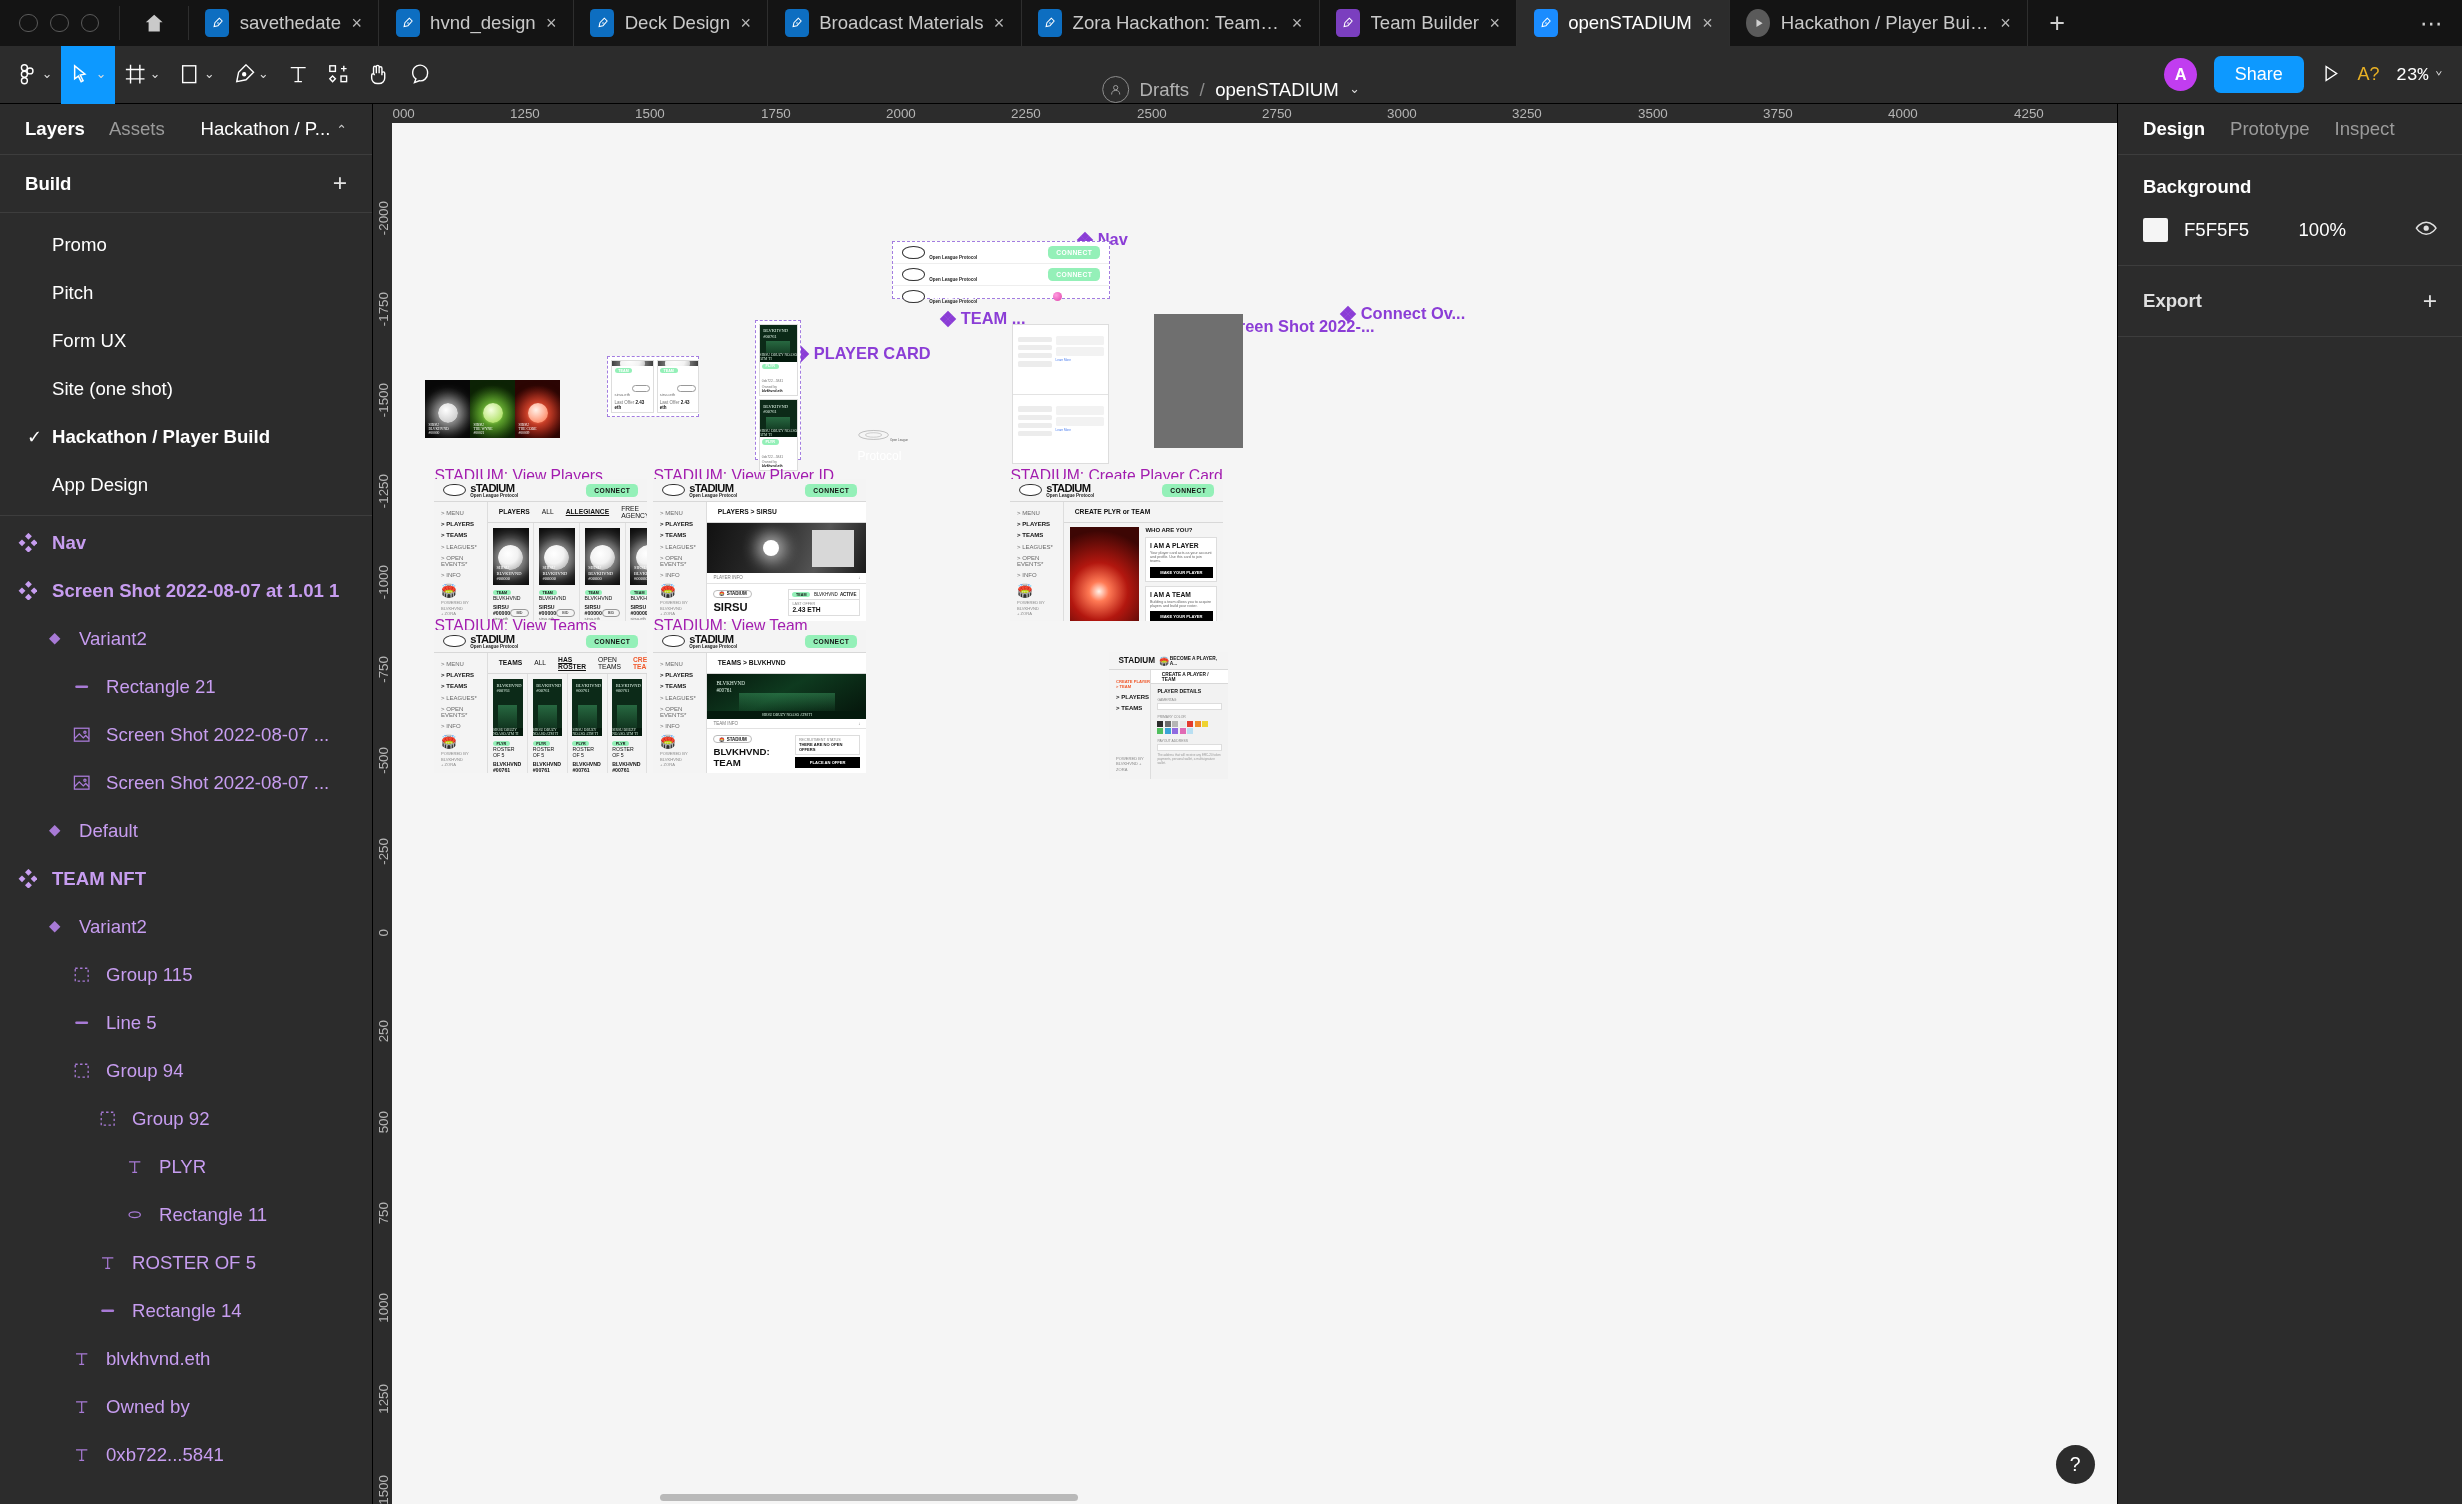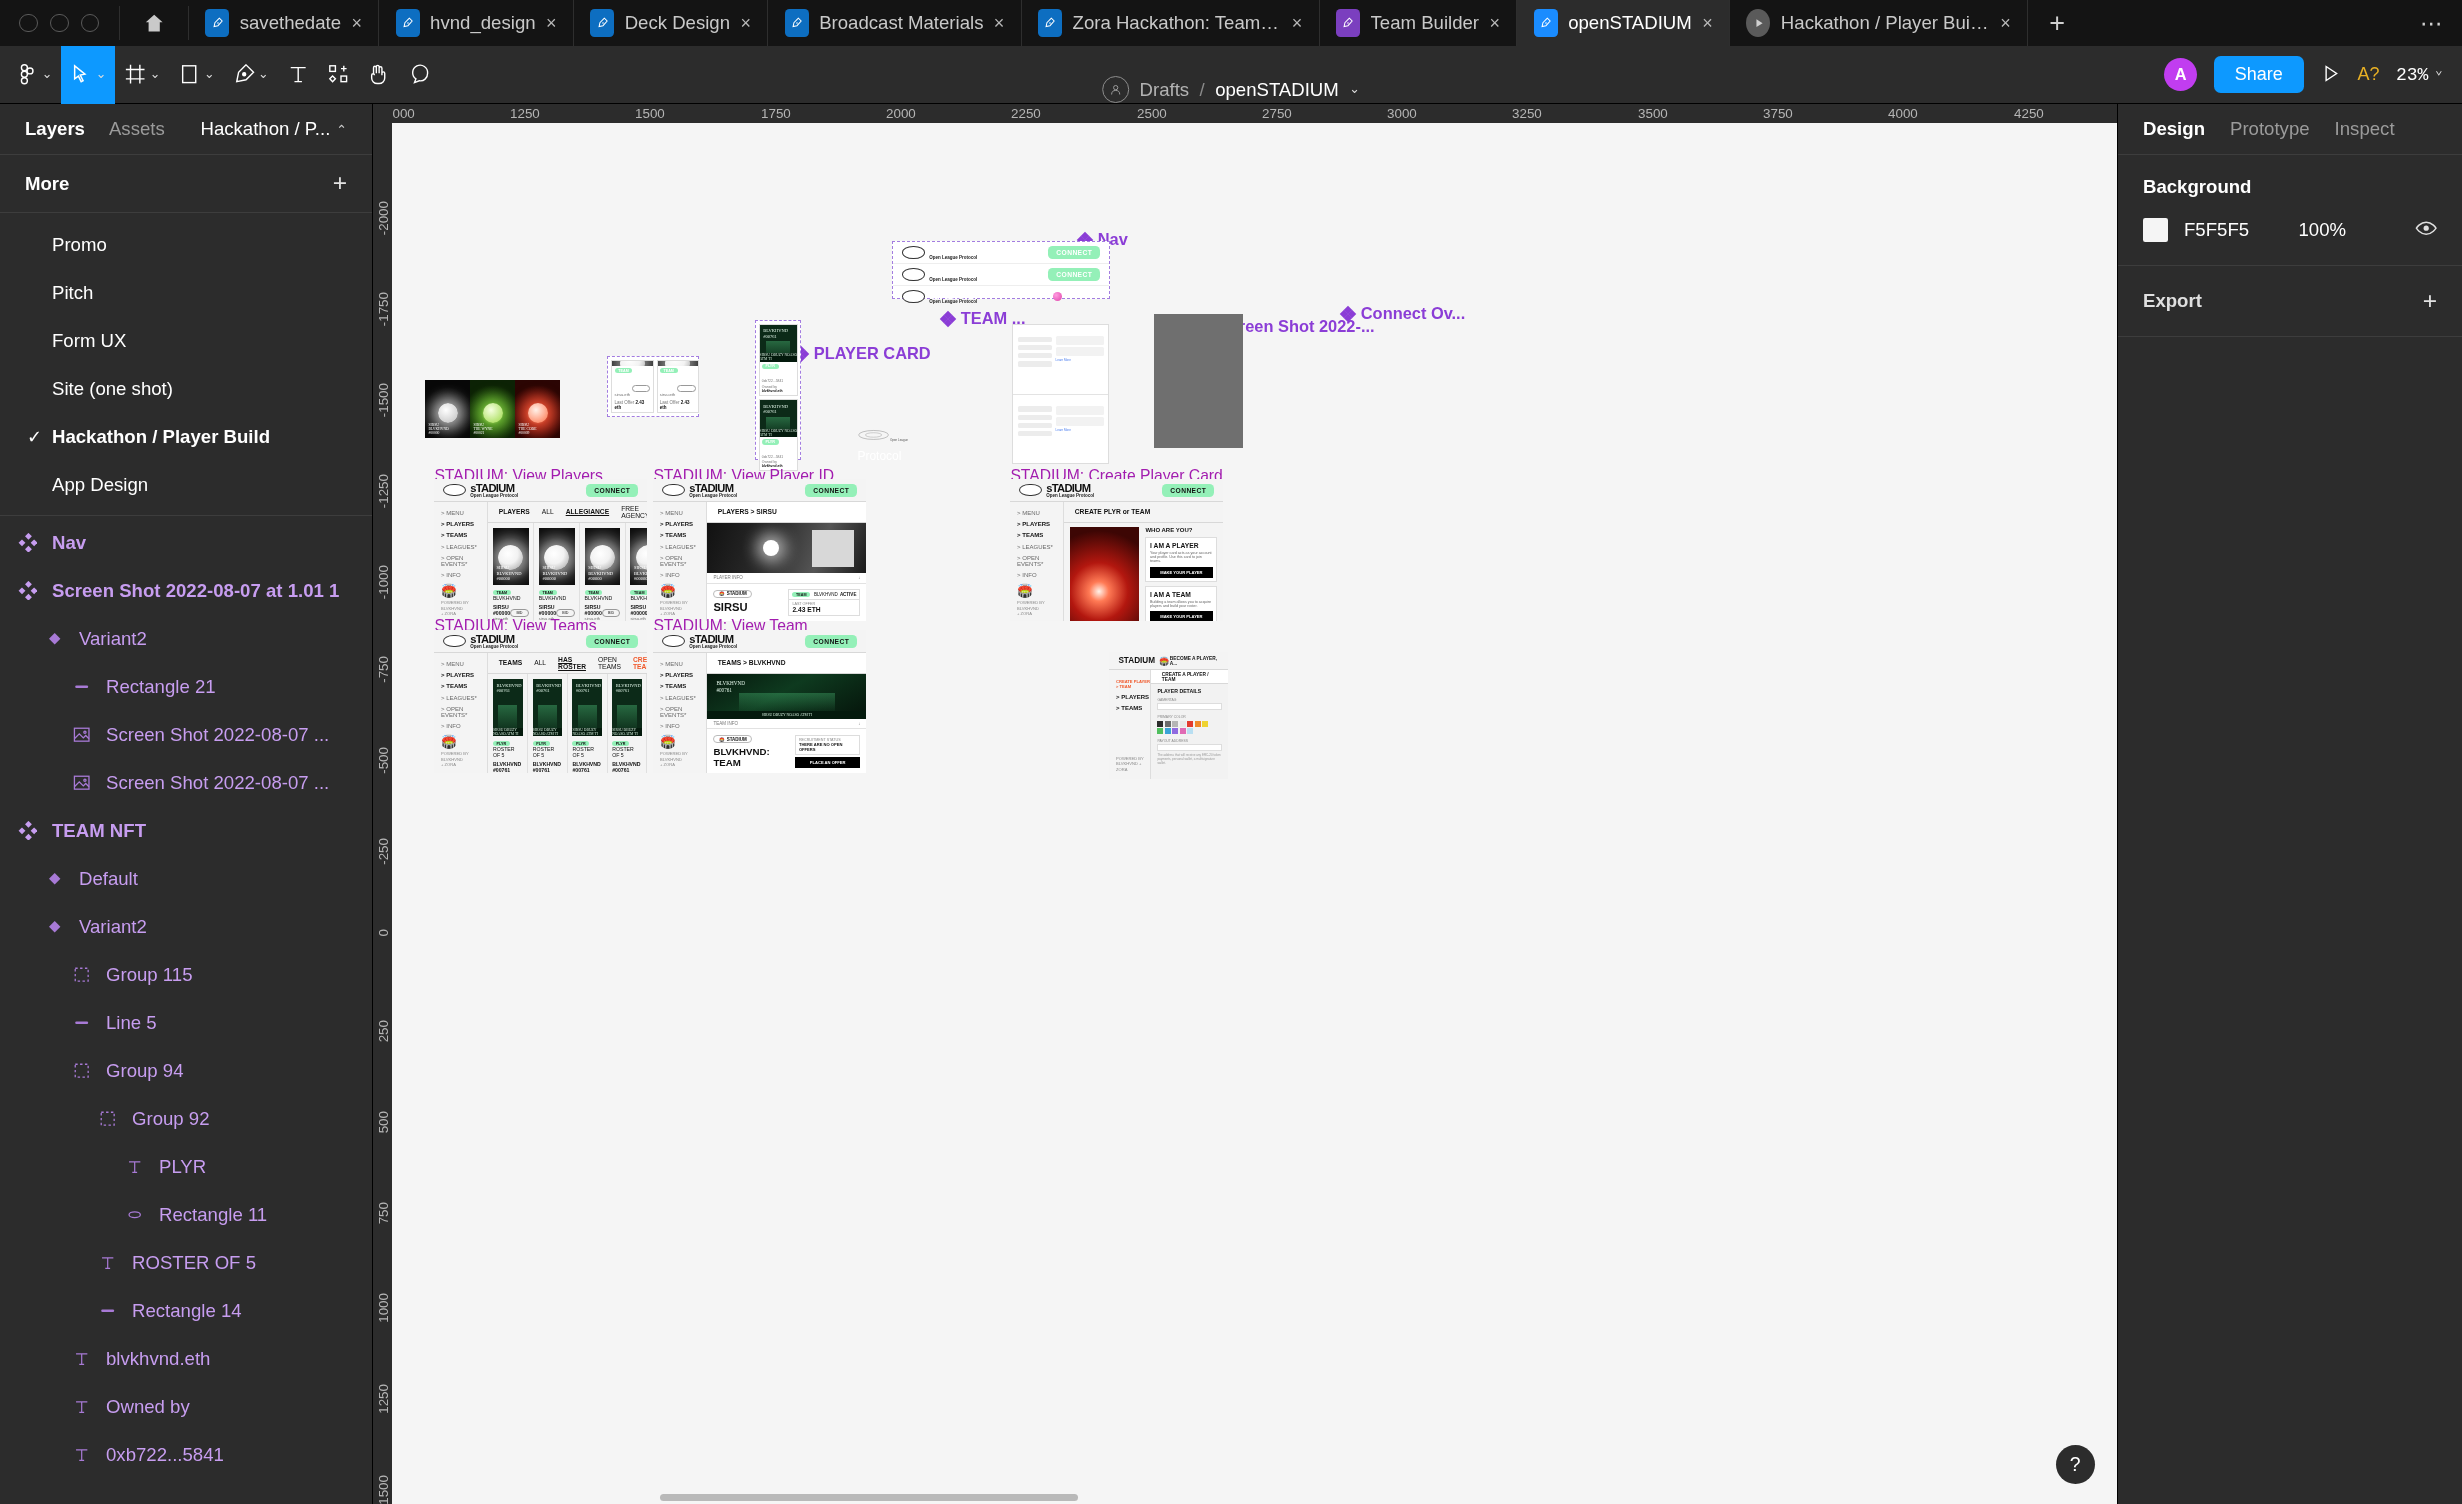--- a/index.html
+++ b/index.html
@@ -378,21 +378,21 @@
     <div class="left-panel">
       <div class="lp-tabs">
         <span class="lp-tab active">Layers</span>
         <span class="lp-tab">Assets</span>
         <span class="lp-pagebtn">
           <span>Hackathon / P...</span>
           <span class="caret">⌃</span>
         </span>
       </div>
       <div class="pages-head">
-        <span class="t">More</span>
+        <span class="t">Build</span>
         <span class="plus">+</span>
       </div>
       <div class="pages-list" id="pages-host">
           <div class="page-row">
             <span class="check"></span>
             <span class="nm">Promo</span>
           </div>
           <div class="page-row">
             <span class="check"></span>
             <span class="nm">Pitch</span>
@@ -470,40 +470,40 @@
           <div class="layer-row" style="padding-left: 69px;">
             <span class="li">
               <svg viewBox="0 0 24 24" fill="none" stroke="#a87ad6" stroke-width="1.6">
                 <rect x="3" y="4" width="18" height="16"></rect>
                 <circle cx="16" cy="9" r="1.4"></circle>
                 <path d="M3 17l6-6 5 5 3-3 4 4"></path>
               </svg>
             </span>
             <span class="nm">Screen Shot 2022-08-07 ...</span>
           </div>
+          <div class="layer-row" style="padding-left: 42px;">
+            <span class="li">
+              <svg viewBox="0 0 24 24">
+                <rect x="7" y="7" width="10" height="10" transform="rotate(45 12 12)" fill="#a87ad6"></rect>
+              </svg>
+            </span>
+            <span class="nm">Default</span>
+          </div>
           <div class="layer-row top" style="padding-left: 15px; font-weight: bold;">
             <span class="li">
               <svg viewBox="0 0 24 24">
                 <g fill="#c79df0">
                   <rect x="10" y="1" width="6" height="6" transform="rotate(45 12.8 4)"></rect>
                   <rect x="2" y="9" width="6" height="6" transform="rotate(45 4.8 12)"></rect>
                   <rect x="17" y="9" width="6" height="6" transform="rotate(45 19.8 12)"></rect>
                   <rect x="10" y="17" width="6" height="6" transform="rotate(45 12.8 20)"></rect>
                 </g>
               </svg>
             </span>
             <span class="nm">TEAM NFT</span>
-          </div>
-          <div class="layer-row" style="padding-left: 42px;">
-            <span class="li">
-              <svg viewBox="0 0 24 24">
-                <rect x="7" y="7" width="10" height="10" transform="rotate(45 12 12)" fill="#a87ad6"></rect>
-              </svg>
-            </span>
-            <span class="nm">Default</span>
           </div>
           <div class="layer-row" style="padding-left: 42px;">
             <span class="li">
               <svg viewBox="0 0 24 24">
                 <rect x="7" y="7" width="10" height="10" transform="rotate(45 12 12)" fill="#a87ad6"></rect>
               </svg>
             </span>
             <span class="nm">Variant2</span>
           </div>
           <div class="layer-row" style="padding-left: 69px;">

